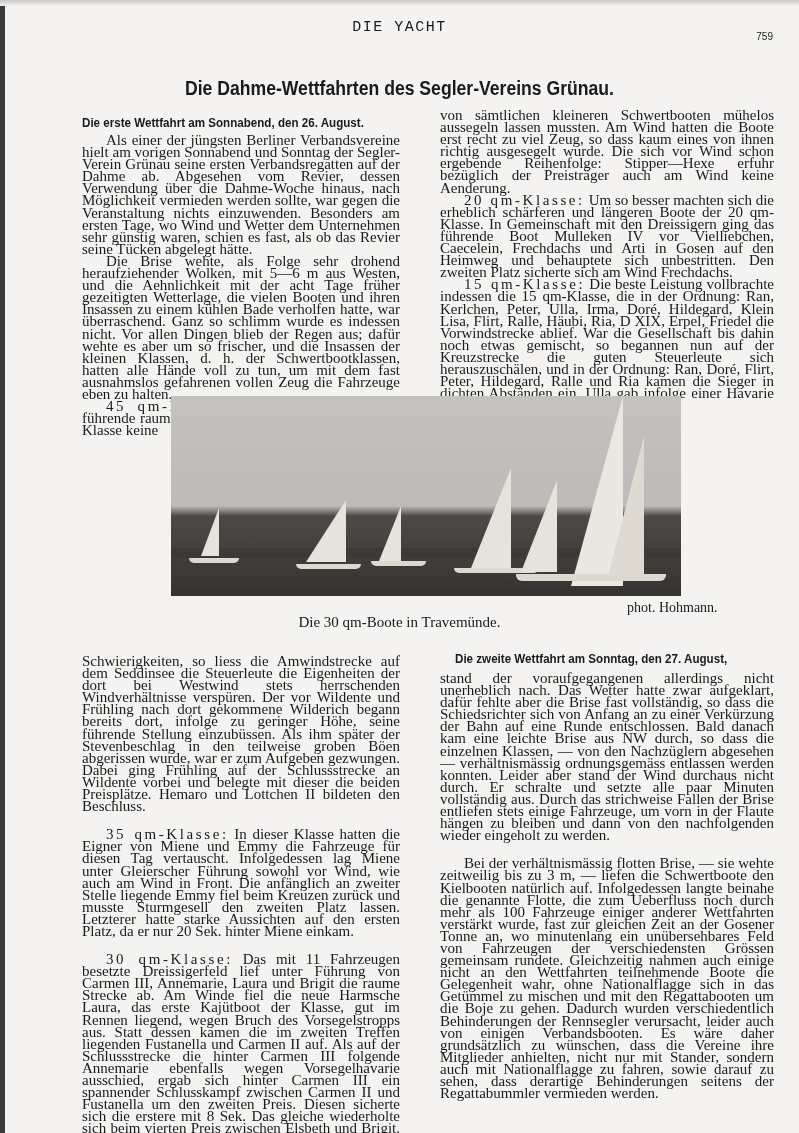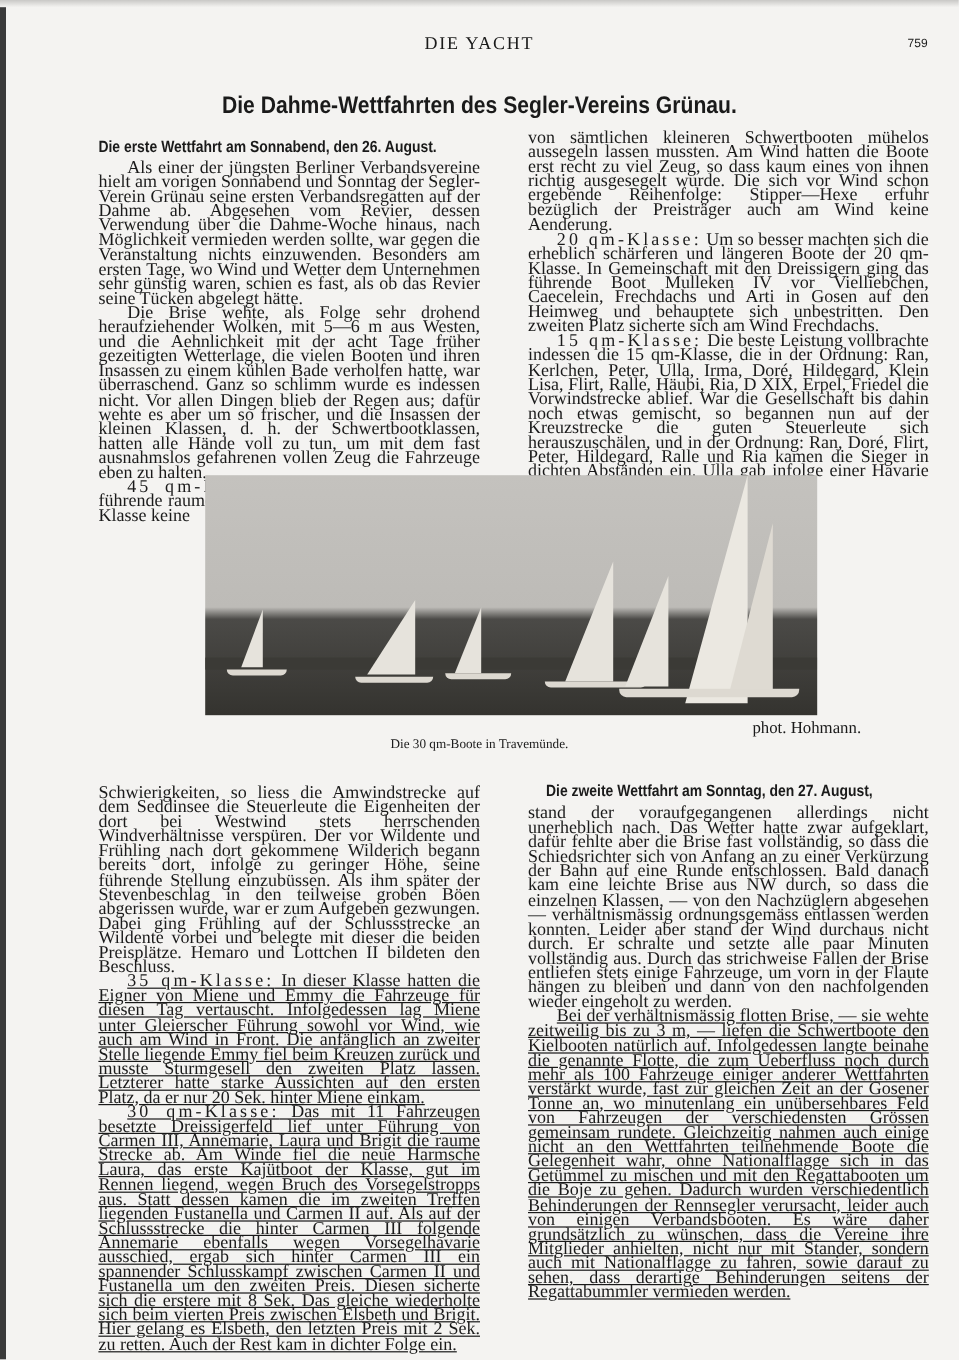--- a/index.html
+++ b/index.html
@@ -1,33 +1,33 @@
 <!DOCTYPE html>
 <html><head>
 <meta charset="utf-8">
 <style>
   html,body{margin:0;padding:0;}
   body{width:799px;height:1133px;background:#f4f3f1;position:relative;overflow:hidden;font-family:"Liberation Serif","DejaVu Serif",serif;color:#1a1a1a;}
   .binding{position:absolute;left:0;top:0;width:5px;height:1133px;background:#3a3a3a;}
   .topshade{position:absolute;left:0;top:0;width:799px;height:6px;background:linear-gradient(#c9c8c6,#f4f3f1);}
-  .running-head{position:absolute;left:0;width:799px;top:29px;text-align:center;font-family:Liberation Serif, serif;font-size:15px;letter-spacing:1.5px;}
+  .running-head{position:absolute;left:0;width:799px;top:19px;text-align:center;font-family:Liberation Mono, monospace;font-size:15px;letter-spacing:1.5px;}
   .page-num{position:absolute;right:26px;top:31px;font-family:"Liberation Sans Narrow","Liberation Sans",sans-serif;font-size:10px;}
   .main-title{position:absolute;left:0;width:799px;top:77px;text-align:center;font-family:"Liberation Sans","DejaVu Sans",sans-serif;font-weight:bold;font-size:20px;transform:scaleX(.88);}
   .sec-title{position:absolute;font-family:"Liberation Sans","DejaVu Sans",sans-serif;font-weight:bold;font-size:13.5px;white-space:nowrap;transform-origin:left top;transform:scaleX(.86);}
   .col{position:absolute;font-size:15px;line-height:12.1px;text-align:justify;hyphens:manual;}
   .col p{margin:0;text-indent:24px;}
   .col p.noind{text-indent:0;}
-  .col p.gap{margin-top:0;text-decoration:underline;}
+  .col p.gap{margin-top:16px;}
   .sp{letter-spacing:2.6px;}
   .photo{position:absolute;left:171px;top:396px;width:510px;height:200px;background:linear-gradient(#c4c2be 0%,#bdbbb7 55%,#4b4a47 60%,#34332f 100%);overflow:hidden;}
   .shore{position:absolute;left:0;top:152px;width:510px;height:10px;background:#3b3a36;}
   .sail{position:absolute;width:0;height:0;border-style:solid;}
   .hull{position:absolute;height:5px;background:#ddd9d1;border-radius:0 0 6px 6px;}
   .credit{position:absolute;left:627px;top:600px;font-size:14px;}
-  .caption{position:absolute;left:0;width:799px;top:614px;text-align:center;font-size:11px;}
+  .caption{position:absolute;left:0;width:799px;top:614px;text-align:center;font-size:15px;}
   .watermark{position:absolute;right:8px;top:1107px;font-family:"Liberation Sans","DejaVu Sans",sans-serif;font-size:12px;font-weight:bold;color:#fff;text-shadow:0 0 1px #000,0 0 1px #000,1px 1px 0 #000,-1px -1px 0 #000;margin-top:32px;}
 </style>
 </head>
 <body>
 
 <div class="binding"></div>
 <div class="topshade"></div>
 
 <div class="running-head">DIE YACHT</div>
 <div class="page-num">759</div>

